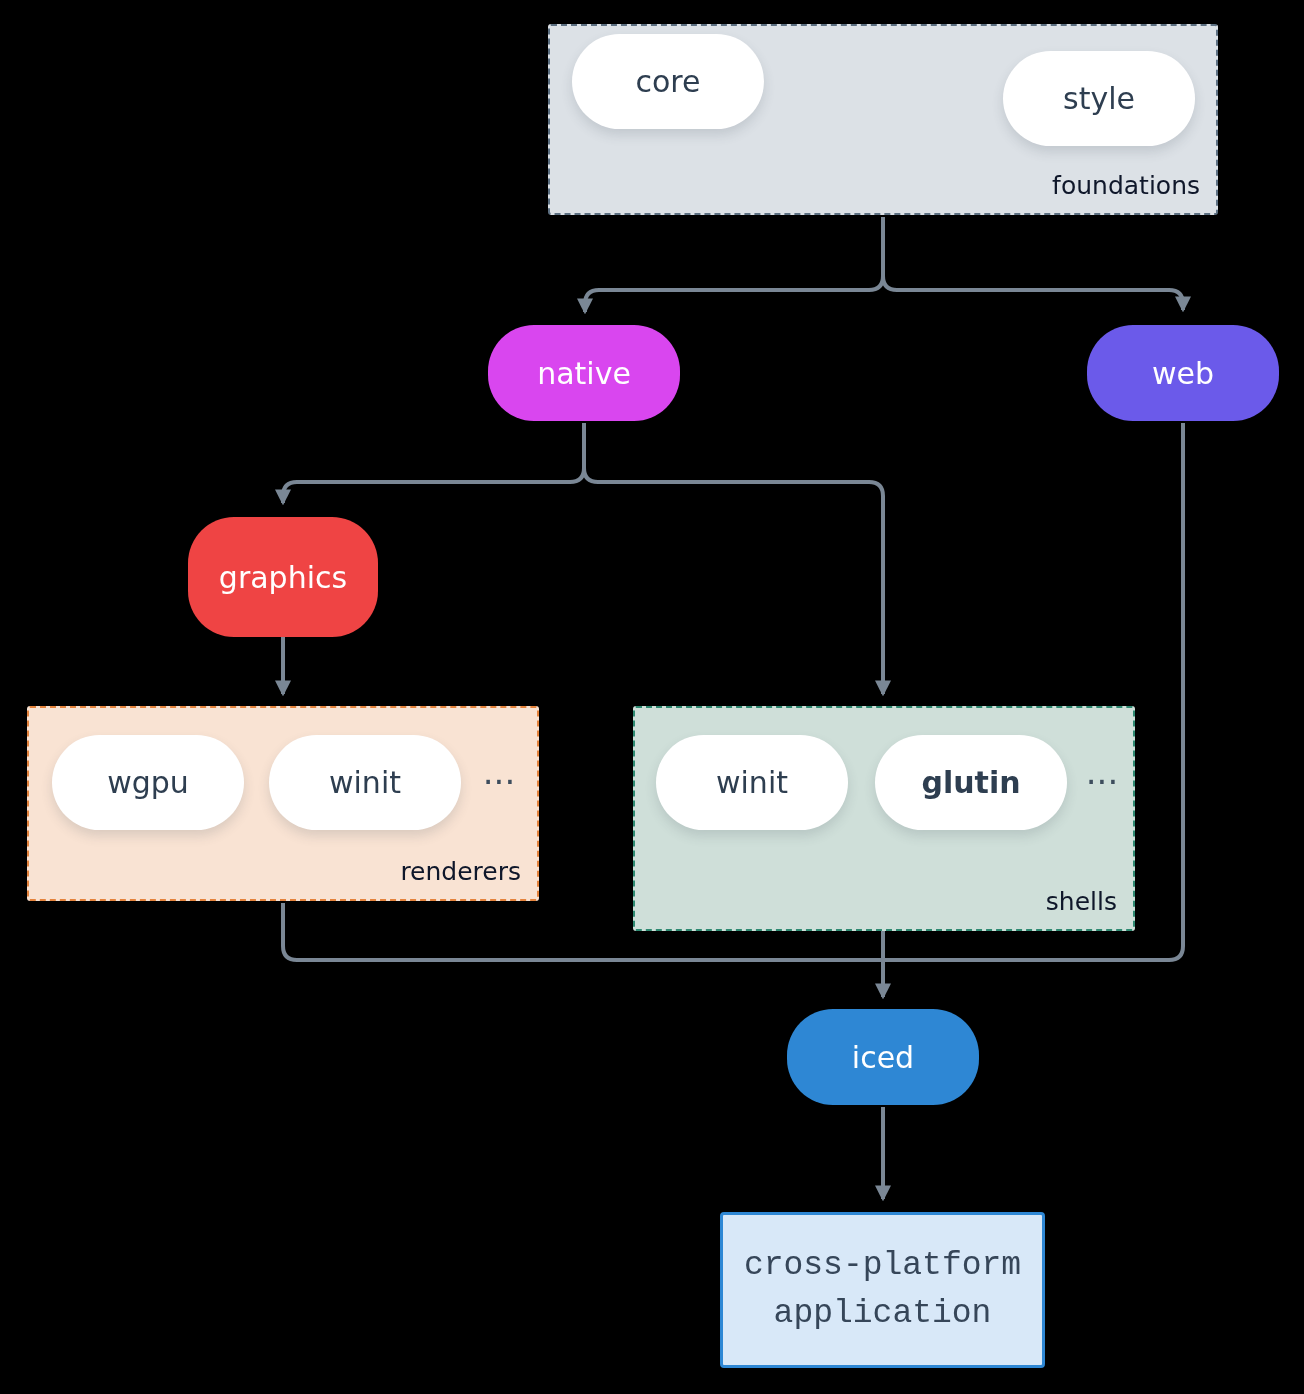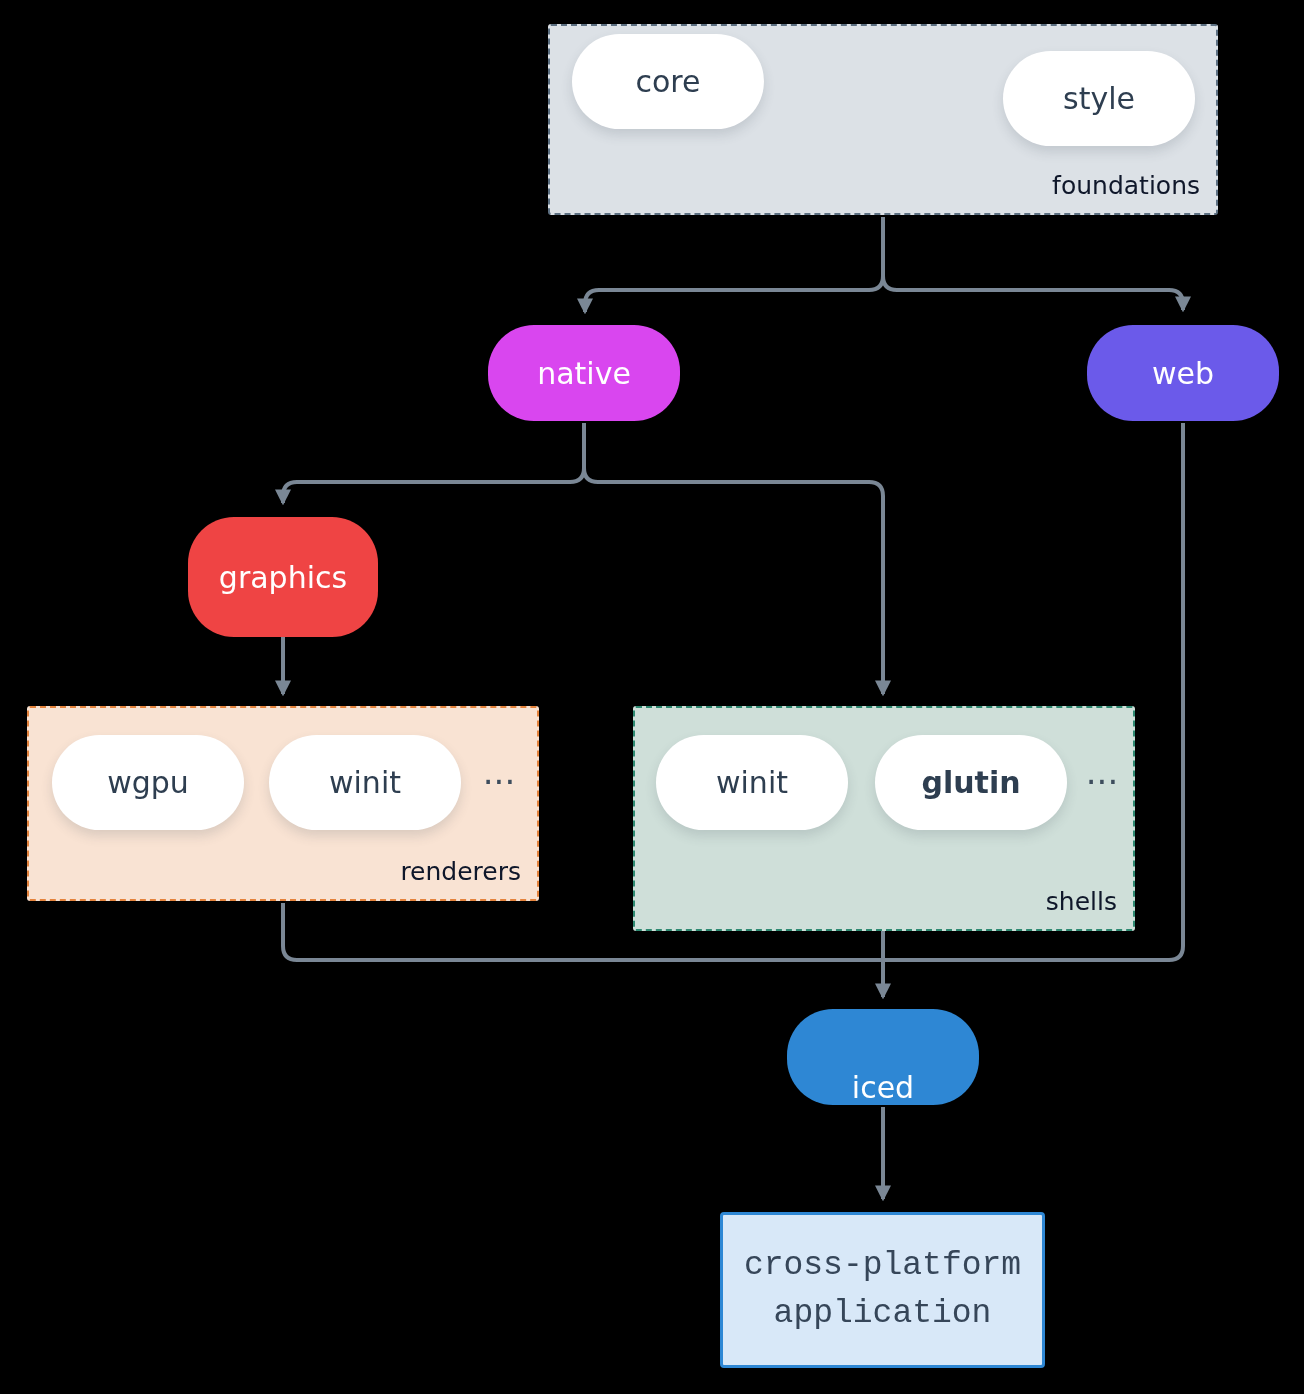--- a/index.html
+++ b/index.html
@@ -52,21 +52,21 @@
     border-radius: 46px;
     display: flex;
     align-items: center;
     justify-content: center;
     font-size: 30px;
     color: #ffffff;
   }
   .node-native   { left: 488px; top: 325px; background: #d946ef; }
   .node-web      { left: 1087px; top: 325px; background: #6b5aea; }
   .node-graphics { left: 188px; top: 517px; width: 190px; height: 120px; background: #ef4444; }
-  .node-iced     { left: 787px; top: 1009px; background: #2e87d4; align-items: flex-end; }
+  .node-iced     { left: 787px; top: 1009px; background: #2e87d4; }
 
   .dots {
     position: absolute;
     font-size: 34px;
     color: #3d4d5d;
     width: 44px;
     text-align: center;
     top: 752px;
   }
   .dots-renderers { left: 477px; }

